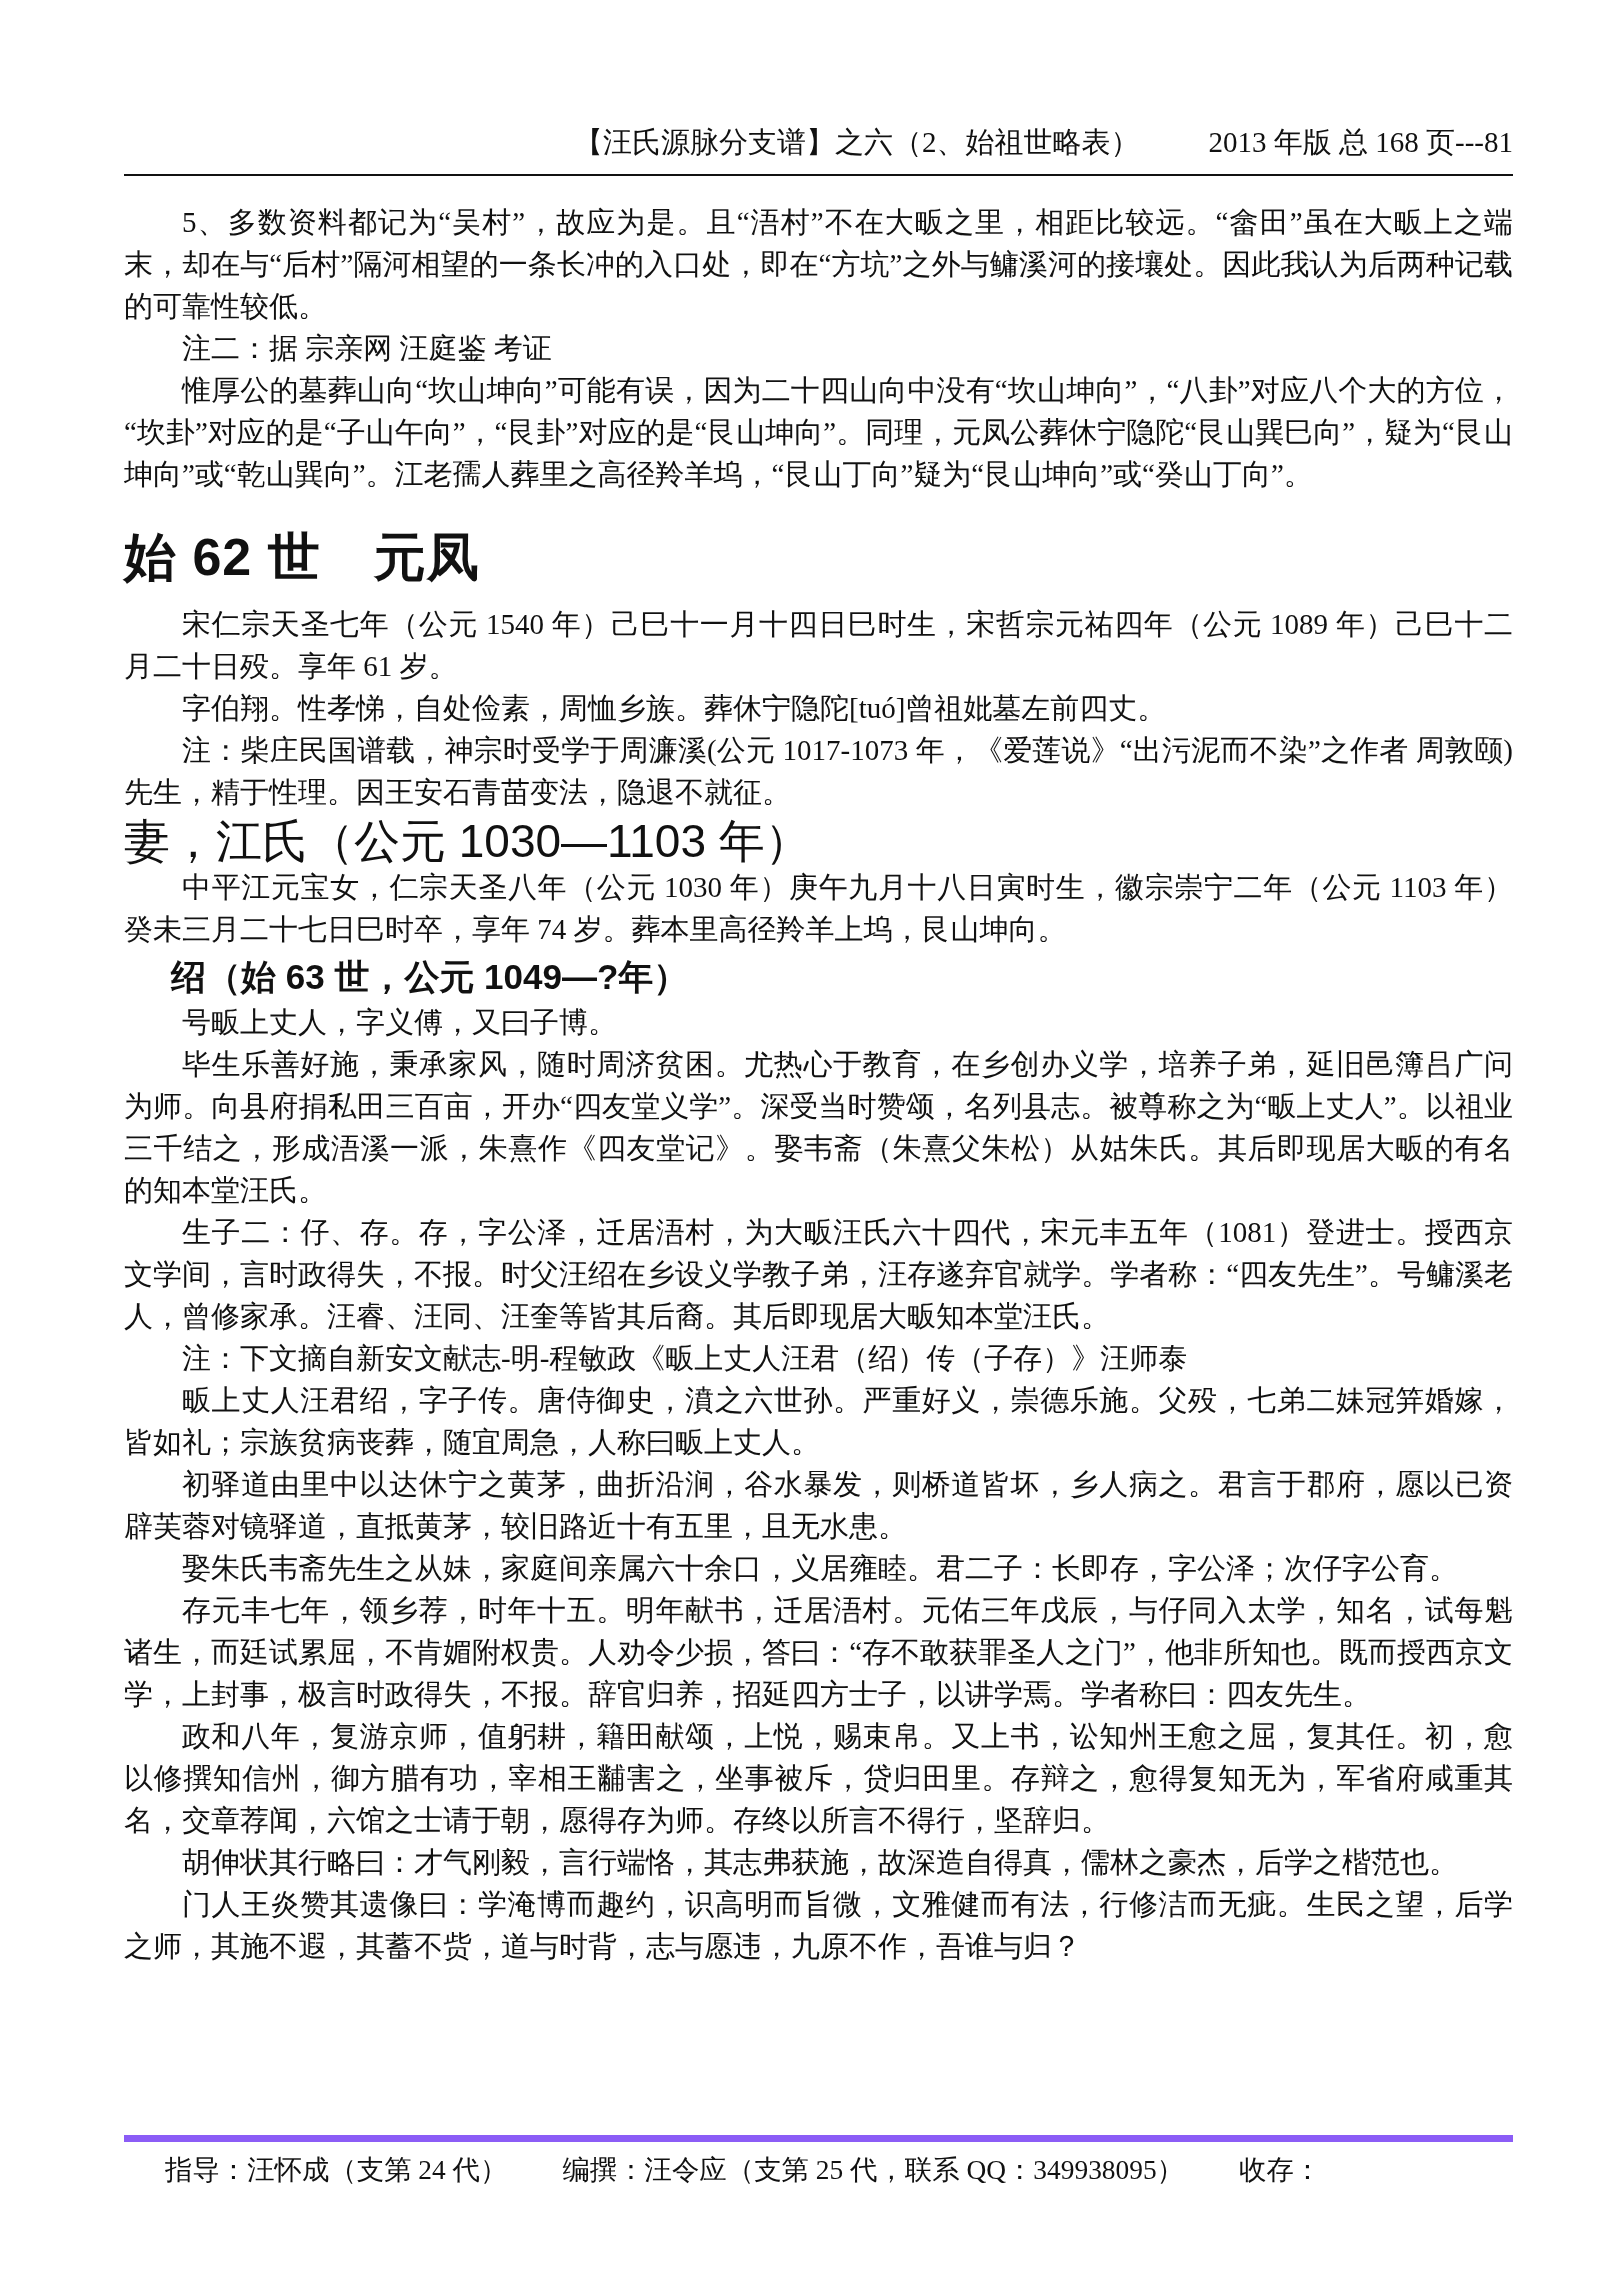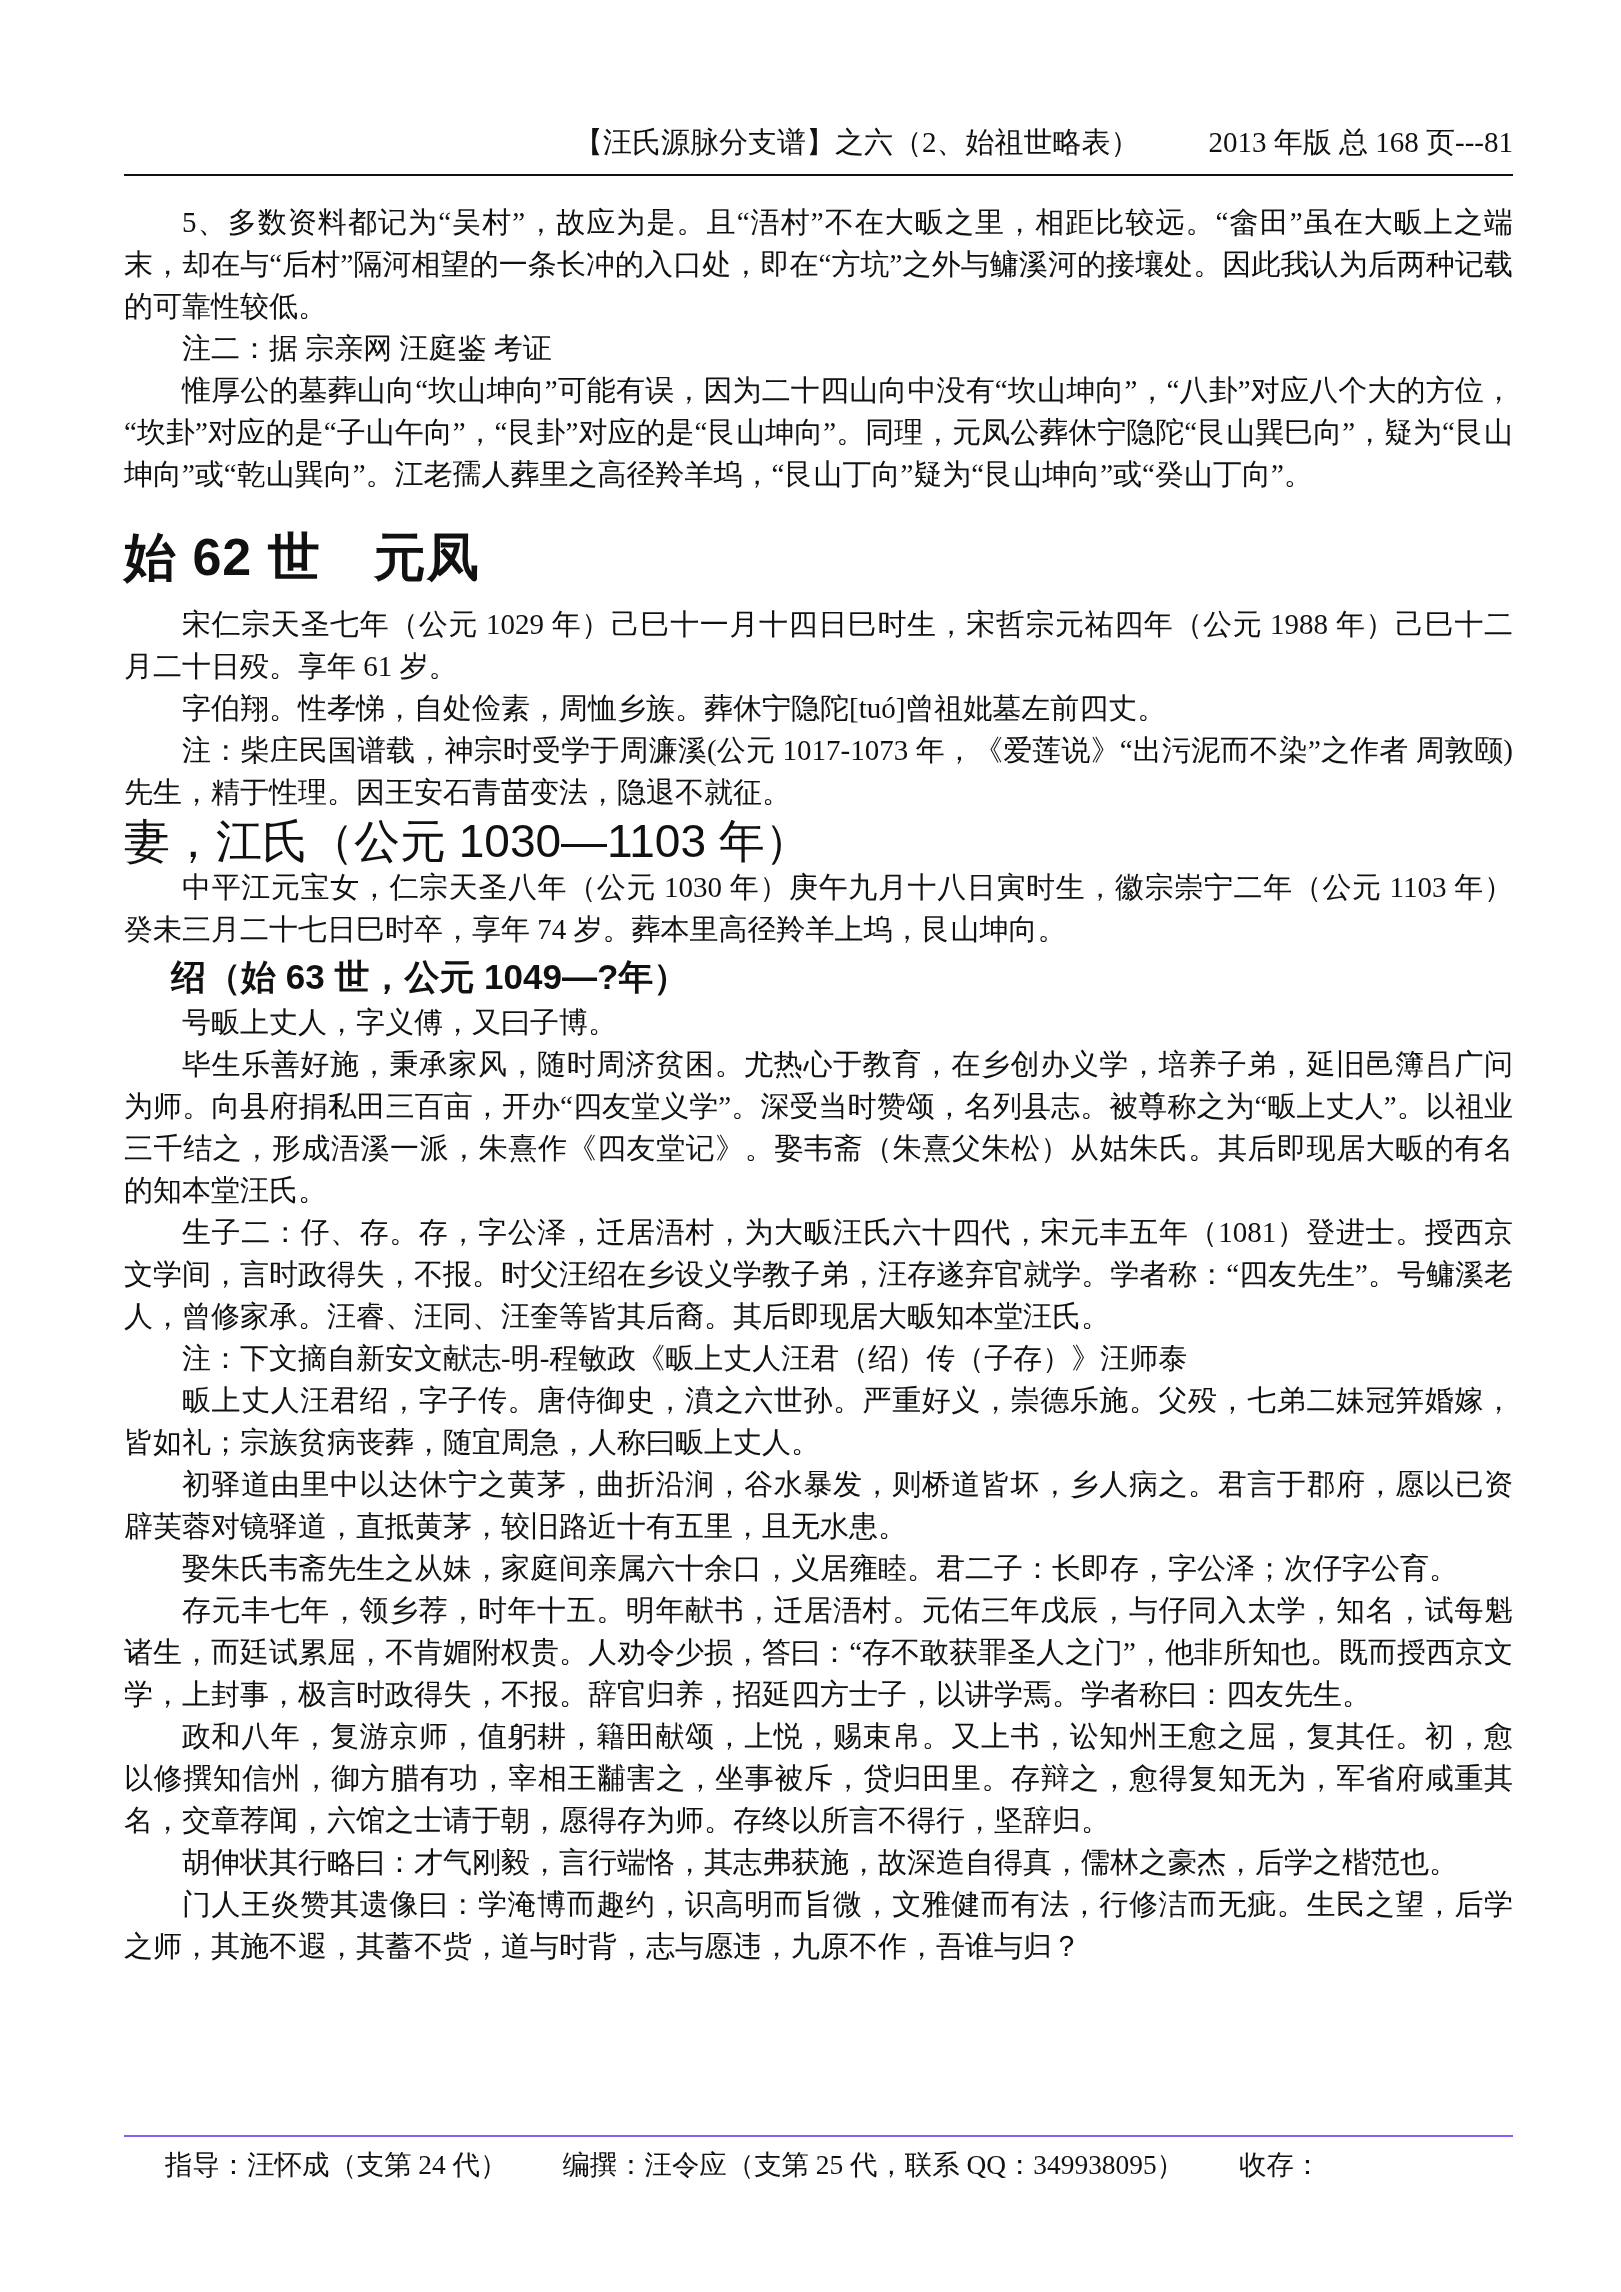--- a/index.html
+++ b/index.html
@@ -66,21 +66,21 @@
     font-size: 35px;
     line-height: 45px;
     margin: 3.9px 0 2px 47px;
   }
   
   .page-footer {
     position: absolute;
     left: 124px;
     right: 108px;
     top: 2135px;
-    border-top: 2px solid #8b5cf6;
+    border-top: 7px solid #8b5cf6;
     padding: 11.8px 0 0 41px;
     display: flex;
     gap: 55px;
     font-size: 27.4px;
     line-height: 33px;
     white-space: nowrap;
   }
 </style>
 </head>
 <body>
@@ -93,21 +93,21 @@
   </div>
 
   <hr class="header-rule">
 
   <div class="doc-body">
 
   <p class="paragraph">5、多数资料都记为“吴村”，故应为是。且“浯村”不在大畈之里，相距比较远。“畲田”虽在大畈上之端末，却在与“后村”隔河相望的一条长冲的入口处，即在“方坑”之外与鳙溪河的接壤处。因此我认为后两种记载的可靠性较低。</p>
       <p class="paragraph">注二：据 宗亲网 汪庭鉴 考证</p>
       <p class="paragraph">惟厚公的墓葬山向“坎山坤向”可能有误，因为二十四山向中没有“坎山坤向”，“八卦”对应八个大的方位，“坎卦”对应的是“子山午向”，“艮卦”对应的是“艮山坤向”。同理，元凤公葬休宁隐陀“艮山巽巳向”，疑为“艮山坤向”或“乾山巽向”。江老孺人葬里之高径羚羊坞，“艮山丁向”疑为“艮山坤向”或“癸山丁向”。</p>
       <div class="heading1">始 62 世　元凤</div>
-      <p class="paragraph">宋仁宗天圣七年（公元 1029 年）己巳十一月十四日巳时生，宋哲宗元祐四年（公元 1988 年）己巳十二月二十日殁。享年 61 岁。</p>
+      <p class="paragraph">宋仁宗天圣七年（公元 1540 年）己巳十一月十四日巳时生，宋哲宗元祐四年（公元 1089 年）己巳十二月二十日殁。享年 61 岁。</p>
       <p class="paragraph">字伯翔。性孝悌，自处俭素，周恤乡族。葬休宁隐陀[tuó]曾祖妣墓左前四丈。</p>
       <p class="paragraph">注：柴庄民国谱载，神宗时受学于周濂溪(公元 1017-1073 年，《爱莲说》“出污泥而不染”之作者 周敦颐)先生，精于性理。因王安石青苗变法，隐退不就征。</p>
       <div class="heading2">妻，江氏（公元 1030—1103 年）</div>
       <p class="paragraph">中平江元宝女，仁宗天圣八年（公元 1030 年）庚午九月十八日寅时生，徽宗崇宁二年（公元 1103 年）癸未三月二十七日巳时卒，享年 74 岁。葬本里高径羚羊上坞，艮山坤向。</p>
       <div class="heading3">绍（始 63 世，公元 1049—?年）</div>
       <p class="paragraph">号畈上丈人，字义傅，又曰子博。</p>
       <p class="paragraph">毕生乐善好施，秉承家风，随时周济贫困。尤热心于教育，在乡创办义学，培养子弟，延旧邑簿吕广问为师。向县府捐私田三百亩，开办“四友堂义学”。深受当时赞颂，名列县志。被尊称之为“畈上丈人”。以祖业三千结之，形成浯溪一派，朱熹作《四友堂记》。娶韦斋（朱熹父朱松）从姑朱氏。其后即现居大畈的有名的知本堂汪氏。</p>
       <p class="paragraph">生子二：仔、存。存，字公泽，迁居浯村，为大畈汪氏六十四代，宋元丰五年（1081）登进士。授西京文学间，言时政得失，不报。时父汪绍在乡设义学教子弟，汪存遂弃官就学。学者称：“四友先生”。号鳙溪老人，曾修家承。汪睿、汪同、汪奎等皆其后裔。其后即现居大畈知本堂汪氏。</p>
       <p class="paragraph">注：下文摘自新安文献志-明-程敏政《畈上丈人汪君（绍）传（子存）》汪师泰</p>
       <p class="paragraph">畈上丈人汪君绍，字子传。唐侍御史，濆之六世孙。严重好义，崇德乐施。父殁，七弟二妹冠笄婚嫁，皆如礼；宗族贫病丧葬，随宜周急，人称曰畈上丈人。</p>

